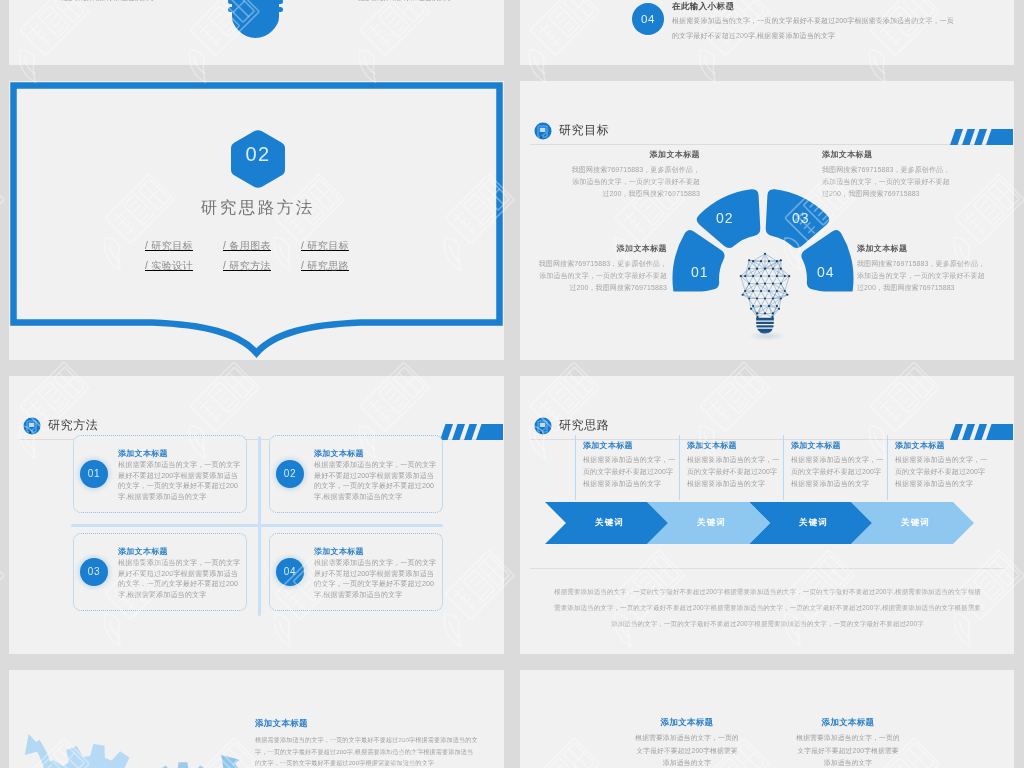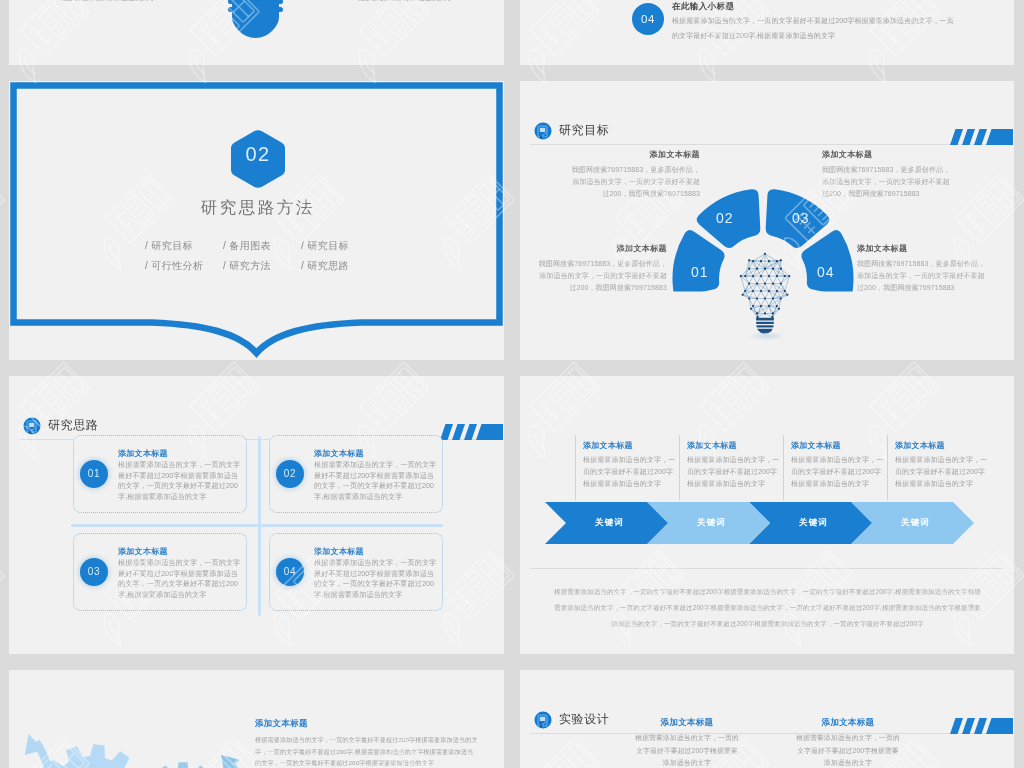--- a/index.html
+++ b/index.html
@@ -38,21 +38,21 @@
   .s1r-title{position:absolute;left:152px;top:215px;font-size:8.5px;font-weight:700;color:#4a4a4a;letter-spacing:.4px;}
   .s1r-body{position:absolute;left:152px;top:228px;width:286px;font-size:7px;line-height:14.5px;color:#9a9a9a;letter-spacing:.1px;}
 
   
   .s2frame{position:absolute;left:0;top:0;}
   .s2hex{position:absolute;left:221px;top:49px;}
   .s2num{position:absolute;left:221px;top:62px;width:56px;text-align:center;font-size:20px;
     color:#dbeefc;font-weight:300;letter-spacing:1.5px;}
   .s2title{position:absolute;left:0;top:116px;width:495px;text-align:center;font-size:16.5px;
     color:#757575;letter-spacing:2.5px;font-weight:300;text-indent:2.5px;}
-  .s2items{position:absolute;left:136px;top:155px;width:234px;display:flex;flex-wrap:wrap;}
+  .s2items{position:absolute;left:136px;top:155px;width:234px;display:flex;flex-wrap:wrap;text-decoration:underline;}
   .s2it{width:78px;font-size:10px;color:#8a8a8a;letter-spacing:.4px;line-height:19.5px;}
 
   
   .s3arcs{position:absolute;left:152px;top:107px;}
   .s3n{position:absolute;font-size:14px;color:#e3f1fd;letter-spacing:1px;font-weight:300;}
   .s3n1{left:171px;top:183px;}
   .s3n2{left:196px;top:129px;}
   .s3n3{left:272px;top:129px;}
   .s3n4{left:297px;top:183px;}
   .s3bulb{position:absolute;left:217px;top:167px;}
@@ -150,21 +150,21 @@
   </svg>
   <svg class="s2hex" viewBox="0 0 56 58" width="56" height="58">
     <path d="M24 1.2 Q28 -0.8 32 1.2 L51 12.2 Q55 14.2 55 18.2 L55 39.8 Q55 43.8 51 45.8 L32 56.8 Q28 58.8 24 56.8 L5 45.8 Q1 43.8 1 39.8 L1 18.2 Q1 14.2 5 12.2 Z" fill="#1a7fd0"></path>
   </svg>
   <div class="s2num">02</div>
   <div class="s2title">研究思路方法</div>
   <div class="s2items">
     <span class="s2it">/ 研究目标</span>
     <span class="s2it">/ 备用图表</span>
     <span class="s2it">/ 研究目标</span>
-    <span class="s2it">/ 可行性分析</span>
+    <span class="s2it">/ 实验设计</span>
     <span class="s2it">/ 研究方法</span>
     <span class="s2it">/ 研究思路</span>
   </div>
 </div>
 
 <div class="slide s3">
   <div class="shead">
     <svg class="hicon" viewBox="0 0 36 36">
       <circle cx="18" cy="18" r="17" fill="#1277ce"></circle>
       <path d="M10.5 8 h13 a2.5 2.5 0 0 1 2.5 2.5 v17 a2.5 2.5 0 0 1 -2.5 2.5 h-13 a2.5 2.5 0 0 1 -2.5 -2.5 v-17 a2.5 2.5 0 0 1 2.5 -2.5 z" fill="none" stroke="#63b5f2" stroke-width="2.2"></path>
@@ -439,64 +439,84 @@
 <div class="slide s4">
   <div class="shead">
     <svg class="hicon" viewBox="0 0 36 36">
       <circle cx="18" cy="18" r="17" fill="#1277ce"></circle>
       <path d="M10.5 8 h13 a2.5 2.5 0 0 1 2.5 2.5 v17 a2.5 2.5 0 0 1 -2.5 2.5 h-13 a2.5 2.5 0 0 1 -2.5 -2.5 v-17 a2.5 2.5 0 0 1 2.5 -2.5 z" fill="none" stroke="#63b5f2" stroke-width="2.2"></path>
       <rect x="11.6" y="11.6" width="11" height="8.6" rx="0.6" fill="#c2daee"></rect>
       <path d="M31.5 14 L16 29 L12.5 32 L14.8 27.8 Z" fill="#e3f1fc" stroke="#1277ce" stroke-width="1.3" stroke-linejoin="round"></path>
       <path d="M28.8 16.6 L17.5 27.5" stroke="#7fc0f0" stroke-width="1.2"></path>
       <circle cx="14.3" cy="30.2" r="1.7" fill="#0b2d4d"></circle>
     </svg>
+    <div class="htitle">研究方法</div>
+    <div class="hline"></div>
+    <svg class="hbars" width="63" height="16" viewBox="0 0 63 16">
+      <g fill="#1a7fd0">
+        <path d="M5.5 0 L13 0 L7.5 16 L0 16 Z"></path>
+        <path d="M17.5 0 L25 0 L19.5 16 L12 16 Z"></path>
+        <path d="M29.5 0 L37 0 L31.5 16 L24 16 Z"></path>
+        <path d="M41.5 0 L63 0 L63 16 L36 16 Z"></path>
+      </g>
+    </svg>
+  </div>
+  <div class="s4vline"></div>
+  <div class="s4hline"></div>
+  <div class="s4card c1">
+    <div class="s4circ">01</div>
+    <div class="s4body">
+      <div class="s4t">添加文本标题</div>
+      <div class="s4p">根据需要添加适当的文字，一页的文字最好不要超过200字根据需要添加适当的文字，一页的文字最好不要超过200字,根据需要添加适当的文字</div>
+    </div>
+  </div>
+  <div class="s4card c2">
+    <div class="s4circ">02</div>
+    <div class="s4body">
+      <div class="s4t">添加文本标题</div>
+      <div class="s4p">根据需要添加适当的文字，一页的文字最好不要超过200字根据需要添加适当的文字，一页的文字最好不要超过200字,根据需要添加适当的文字</div>
+    </div>
+  </div>
+  <div class="s4card c3">
+    <div class="s4circ">03</div>
+    <div class="s4body">
+      <div class="s4t">添加文本标题</div>
+      <div class="s4p">根据需要添加适当的文字，一页的文字最好不要超过200字根据需要添加适当的文字，一页的文字最好不要超过200字,根据需要添加适当的文字</div>
+    </div>
+  </div>
+  <div class="s4card c4">
+    <div class="s4circ">04</div>
+    <div class="s4body">
+      <div class="s4t">添加文本标题</div>
+      <div class="s4p">根据需要添加适当的文字，一页的文字最好不要超过200字根据需要添加适当的文字，一页的文字最好不要超过200字,根据需要添加适当的文字</div>
+    </div>
+  </div>
+</div>
+
+<div class="slide s5">
+  <div class="shead">
+    <svg class="hicon" viewBox="0 0 36 36">
+      <circle cx="18" cy="18" r="17" fill="#1277ce"></circle>
+      <path d="M10.5 8 h13 a2.5 2.5 0 0 1 2.5 2.5 v17 a2.5 2.5 0 0 1 -2.5 2.5 h-13 a2.5 2.5 0 0 1 -2.5 -2.5 v-17 a2.5 2.5 0 0 1 2.5 -2.5 z" fill="none" stroke="#63b5f2" stroke-width="2.2"></path>
+      <rect x="11.6" y="11.6" width="11" height="8.6" rx="0.6" fill="#c2daee"></rect>
+      <path d="M31.5 14 L16 29 L12.5 32 L14.8 27.8 Z" fill="#e3f1fc" stroke="#1277ce" stroke-width="1.3" stroke-linejoin="round"></path>
+      <path d="M28.8 16.6 L17.5 27.5" stroke="#7fc0f0" stroke-width="1.2"></path>
+      <circle cx="14.3" cy="30.2" r="1.7" fill="#0b2d4d"></circle>
+    </svg>
     <div class="htitle">研究思路</div>
     <div class="hline"></div>
     <svg class="hbars" width="63" height="16" viewBox="0 0 63 16">
       <g fill="#1a7fd0">
         <path d="M5.5 0 L13 0 L7.5 16 L0 16 Z"></path>
         <path d="M17.5 0 L25 0 L19.5 16 L12 16 Z"></path>
         <path d="M29.5 0 L37 0 L31.5 16 L24 16 Z"></path>
         <path d="M41.5 0 L63 0 L63 16 L36 16 Z"></path>
       </g>
     </svg>
   </div>
-  <div class="s4vline"></div>
-  <div class="s4hline"></div>
-  <div class="s4card c1">
-    <div class="s4circ">01</div>
-    <div class="s4body">
-      <div class="s4t">添加文本标题</div>
-      <div class="s4p">根据需要添加适当的文字，一页的文字最好不要超过200字根据需要添加适当的文字，一页的文字最好不要超过200字,根据需要添加适当的文字</div>
-    </div>
-  </div>
-  <div class="s4card c2">
-    <div class="s4circ">02</div>
-    <div class="s4body">
-      <div class="s4t">添加文本标题</div>
-      <div class="s4p">根据需要添加适当的文字，一页的文字最好不要超过200字根据需要添加适当的文字，一页的文字最好不要超过200字,根据需要添加适当的文字</div>
-    </div>
-  </div>
-  <div class="s4card c3">
-    <div class="s4circ">03</div>
-    <div class="s4body">
-      <div class="s4t">添加文本标题</div>
-      <div class="s4p">根据需要添加适当的文字，一页的文字最好不要超过200字根据需要添加适当的文字，一页的文字最好不要超过200字,根据需要添加适当的文字</div>
-    </div>
-  </div>
-  <div class="s4card c4">
-    <div class="s4circ">04</div>
-    <div class="s4body">
-      <div class="s4t">添加文本标题</div>
-      <div class="s4p">根据需要添加适当的文字，一页的文字最好不要超过200字根据需要添加适当的文字，一页的文字最好不要超过200字,根据需要添加适当的文字</div>
-    </div>
-  </div>
-</div>
-
-<div class="slide s5">
   <div class="s5col k1">
     <div class="s5t">添加文本标题</div>
     <div class="s5p">根据需要添加适当的文字，一页的文字最好不要超过200字根据需要添加适当的文字</div>
   </div>
   <div class="s5col k2">
     <div class="s5t">添加文本标题</div>
     <div class="s5p">根据需要添加适当的文字，一页的文字最好不要超过200字根据需要添加适当的文字</div>
   </div>
   <div class="s5col k3">
     <div class="s5t">添加文本标题</div>
@@ -541,40 +561,20 @@
           <path d="M 224.7 41.7 L 206.2 37.1 L 209.0 54.0 Z"></path>
         </g>
   </svg>
   <div class="s6block">
     <div class="s6t">添加文本标题</div>
     <div class="s6p">根据需要添加适当的文字，一页的文字最好不要超过200字根据需要添加适当的文字，一页的文字最好不要超过200字,根据需要添加适当的文字根据需要添加适当的文字，一页的文字最好不要超过200字根据需要添加适当的文字</div>
   </div>
 </div>
 
 <div class="slide s7">
-  <div class="shead">
-    <svg class="hicon" viewBox="0 0 36 36">
-      <circle cx="18" cy="18" r="17" fill="#1277ce"></circle>
-      <path d="M10.5 8 h13 a2.5 2.5 0 0 1 2.5 2.5 v17 a2.5 2.5 0 0 1 -2.5 2.5 h-13 a2.5 2.5 0 0 1 -2.5 -2.5 v-17 a2.5 2.5 0 0 1 2.5 -2.5 z" fill="none" stroke="#63b5f2" stroke-width="2.2"></path>
-      <rect x="11.6" y="11.6" width="11" height="8.6" rx="0.6" fill="#c2daee"></rect>
-      <path d="M31.5 14 L16 29 L12.5 32 L14.8 27.8 Z" fill="#e3f1fc" stroke="#1277ce" stroke-width="1.3" stroke-linejoin="round"></path>
-      <path d="M28.8 16.6 L17.5 27.5" stroke="#7fc0f0" stroke-width="1.2"></path>
-      <circle cx="14.3" cy="30.2" r="1.7" fill="#0b2d4d"></circle>
-    </svg>
-    <div class="htitle">实验设计</div>
-    <div class="hline"></div>
-    <svg class="hbars" width="63" height="16" viewBox="0 0 63 16">
-      <g fill="#1a7fd0">
-        <path d="M5.5 0 L13 0 L7.5 16 L0 16 Z"></path>
-        <path d="M17.5 0 L25 0 L19.5 16 L12 16 Z"></path>
-        <path d="M29.5 0 L37 0 L31.5 16 L24 16 Z"></path>
-        <path d="M41.5 0 L63 0 L63 16 L36 16 Z"></path>
-      </g>
-    </svg>
-  </div>
   <div class="s7col e1">
     <div class="s7t">添加文本标题</div>
     <div class="s7p">根据需要添加适当的文字，一页的文字最好不要超过200字根据需要添加适当的文字</div>
   </div>
   <div class="s7col e2">
     <div class="s7t">添加文本标题</div>
     <div class="s7p">根据需要添加适当的文字，一页的文字最好不要超过200字根据需要添加适当的文字</div>
   </div>
 </div>
 

